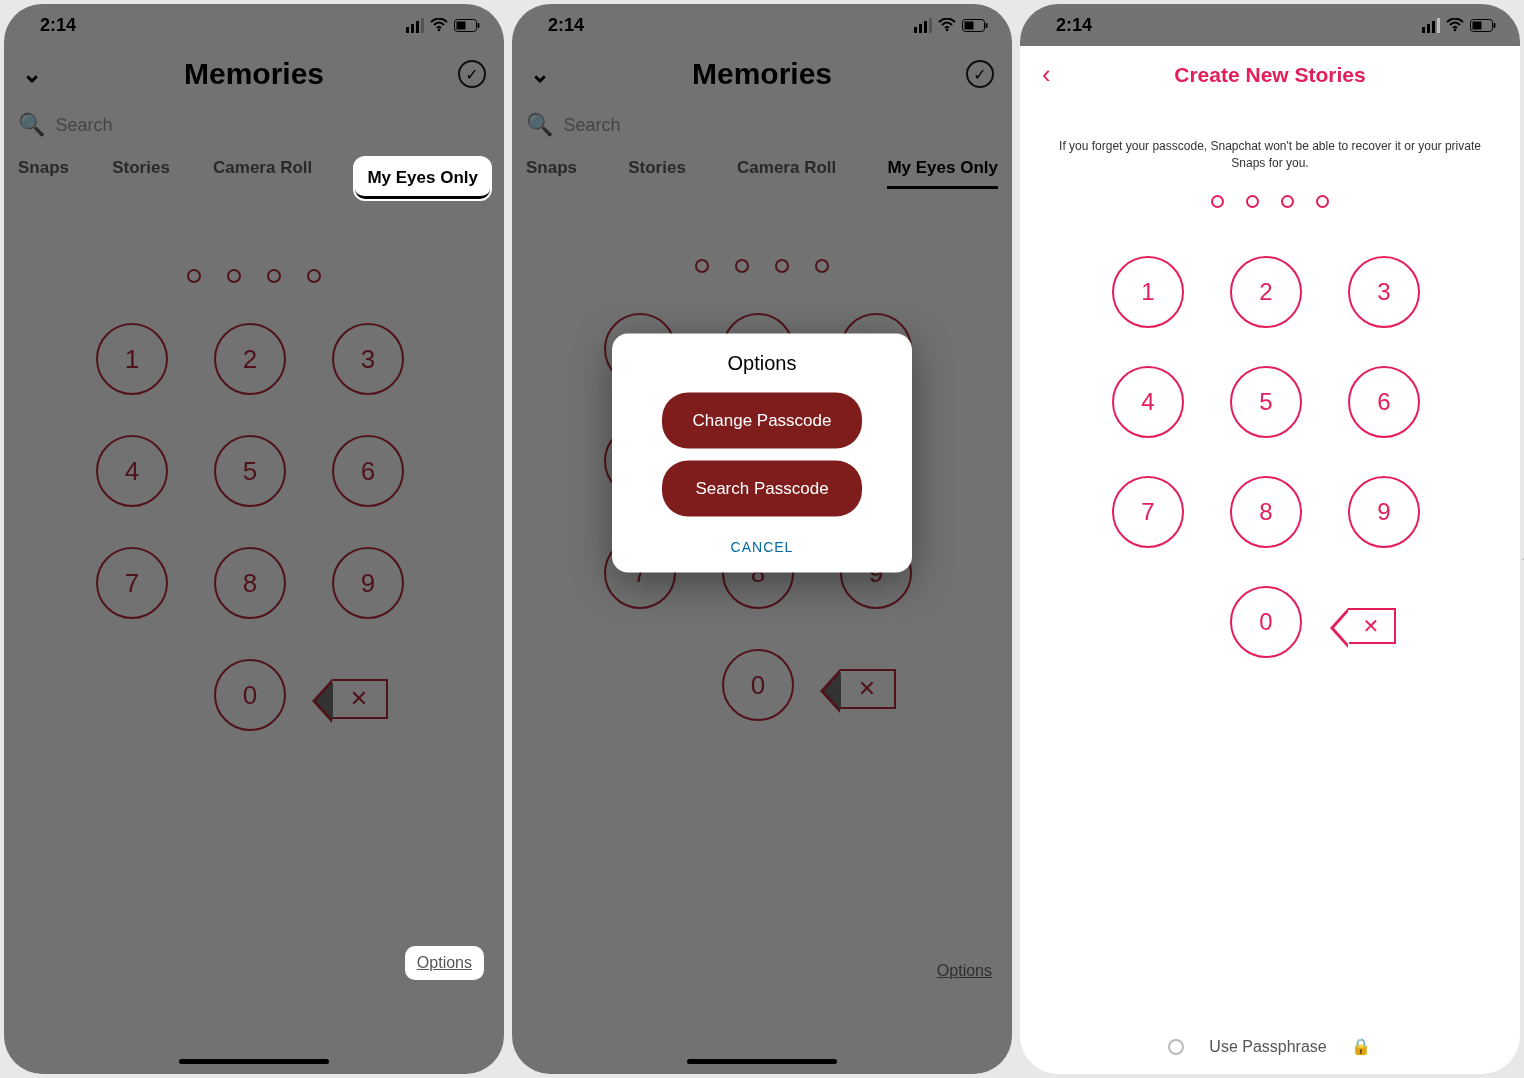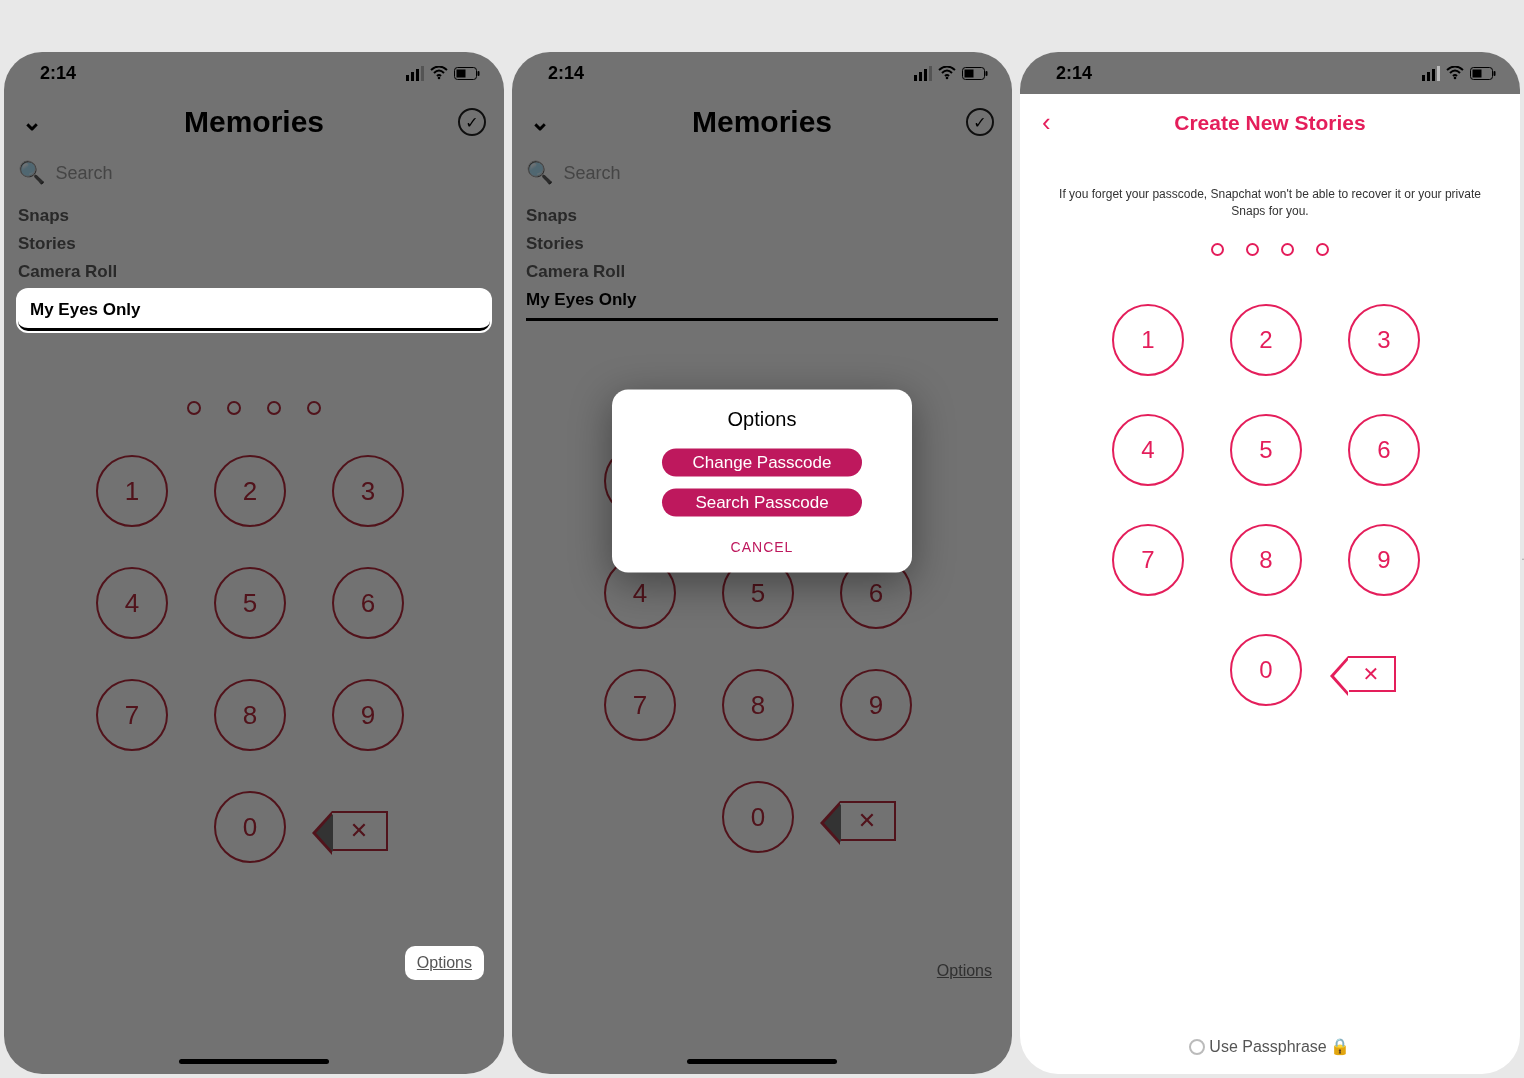--- a/index.html
+++ b/index.html
@@ -14,21 +14,20 @@
     position: relative;
   }
   .phone {
     flex: 1;
     background: #fcfcfc;
     border-radius: 38px;
     position: relative;
     overflow: hidden;
     display: flex;
     flex-direction: column;
-    margin-top: 48px;
   }
   .dim-overlay {
     position: absolute;
     inset: 0;
     background: rgba(0,0,0,0.55);
     z-index: 5;
     pointer-events: none;
   }
   .status-bar {
     height: 42px;
@@ -63,21 +62,21 @@
   .search-row {
     margin: 4px 14px 0 14px;
     height: 38px;
     display: flex; align-items: center;
     color: #999; font-size: 18px;
   }
   .search-row .mag { font-size: 22px; margin-right: 10px; color:#999; }
   .tabs {
     display: flex; justify-content: space-between;
     padding: 14px 14px 10px 14px;
-    font-size: 17px; font-weight:700; color:#5b5b5b;flex-direction:column;
+    font-size: 17px; font-weight:700; color:#5b5b5b;
   }
   .tab { padding-bottom: 8px; }
   .tab.active { color:#000; border-bottom: 3px solid #000; }
   .tab.highlight-box {
     background:#fff; color:#000; border-bottom:3px solid #000;
     padding: 10px 12px 8px 12px; border-radius: 10px;
     box-shadow: 0 0 0 2px #fff;
     position: relative; z-index: 20;
   }
   .body-area { flex:1; position:relative; }
@@ -131,24 +130,24 @@
   
   .modal {
     position:absolute; left:50%; top:42%; transform:translate(-50%,-50%);
     width: 300px; background:#fff; border-radius:16px; z-index:30;
     padding: 18px 16px 6px 16px; text-align:center;
     box-shadow: 0 10px 40px rgba(0,0,0,0.4);
   }
   .modal-title { font-size:20px; margin-bottom:18px; }
   .pill-btn {
     display:block; width: 200px; margin:0 auto 12px auto;
-    background:#be185d; color:#fff; font-size:17px;
-    padding:4px 0; border-radius: 26px;
-  }
-  .cancel-btn { color:#be185d; font-size:14px; letter-spacing:1px; padding:10px 0 12px 0; }
+    background:#7f1d1d; color:#fff; font-size:17px;
+    padding:18px 0; border-radius: 26px;
+  }
+  .cancel-btn { color:#0369a1; font-size:14px; letter-spacing:1px; padding:10px 0 12px 0; }
   
   .p3-header {
     height:58px; display:flex; align-items:center; justify-content:center; position:relative;
     color:#e41e5b; font-size:21px; font-weight:600;
     border-bottom: 1px solid #eee0;
   }
   .p3-header .back-arrow { position:absolute; left:22px; font-size:26px; color:#e41e5b; font-weight:400;}
   .p3-desc {
     text-align:center; color:#333; font-size:12px; line-height:1.45;
     padding: 34px 28px 0 28px;
@@ -170,21 +169,21 @@
   .p3-backspace { grid-column:3; align-self:center; justify-self:start; position:relative;
     width:48px;height:36px;border:2px solid #e41e5b;border-left:none;
     display:flex;align-items:center;justify-content:center;color:#e41e5b;font-size:20px;}
   .p3-backspace::before{content:"";position:absolute;left:-18px;top:-2px;width:0;height:0;
     border-top:20px solid transparent;border-bottom:20px solid transparent;border-right:18px solid #e41e5b;}
   .p3-backspace::after{content:"";position:absolute;left:-14px;top:1px;width:0;height:0;
     border-top:17px solid transparent;border-bottom:17px solid transparent;border-right:15px solid #fff;}
   .use-passphrase {
     position:absolute; bottom:18px; left:0; right:0; text-align:right;
     color:#555; font-size:16px;
-    display:flex; align-items:center; justify-content:center; gap:4px;
+    display:flex; align-items:center; justify-content:center; gap:25px;
   }
   .radio-empty { width:16px;height:16px;border:2px solid #bbb;border-radius:50%; display:inline-block;}
   .watermark {
     position:absolute; top:50%; right:-44px; transform:rotate(90deg) translateX(0);
     font-size:10px; color:#aaa; letter-spacing:0.5px; z-index:50;
   }
 </style>
 </head>
 <body>
 

